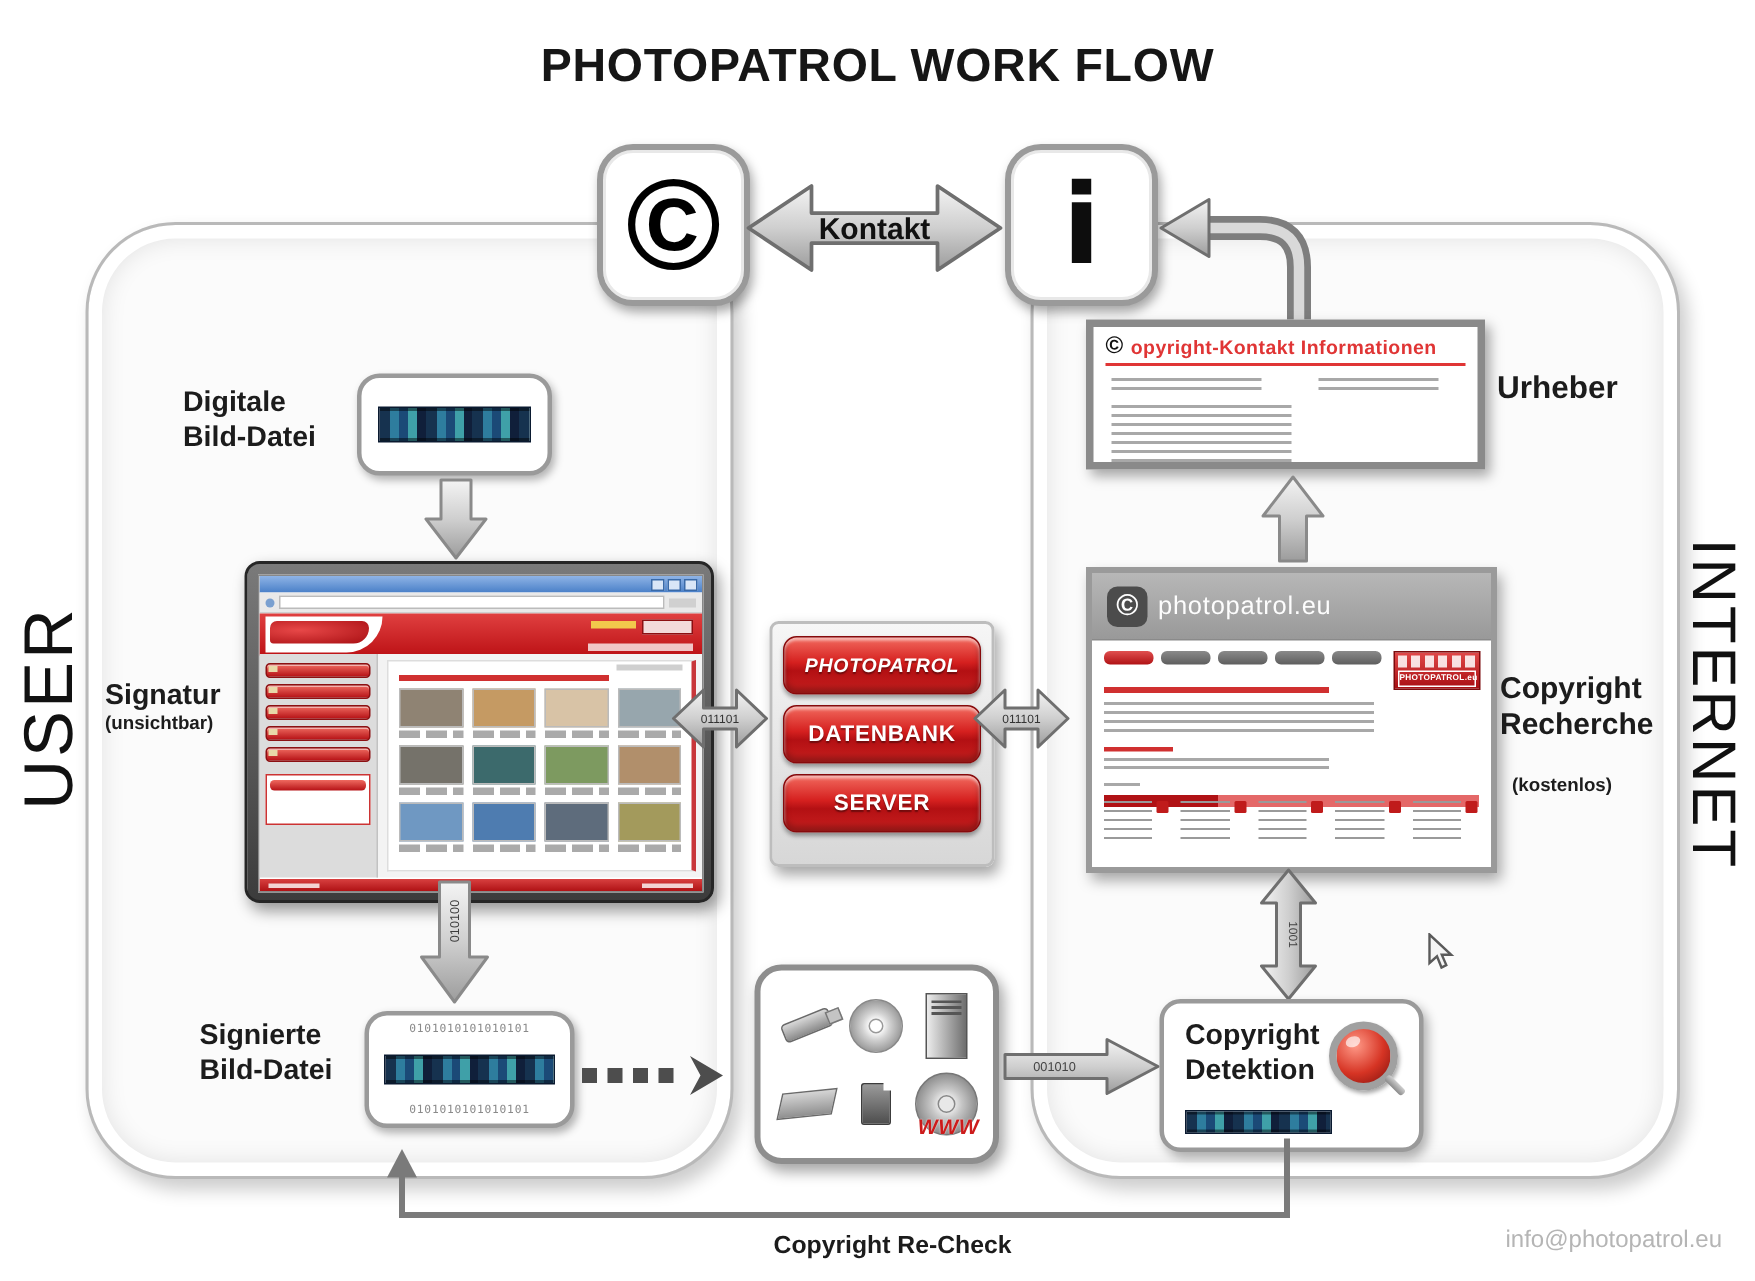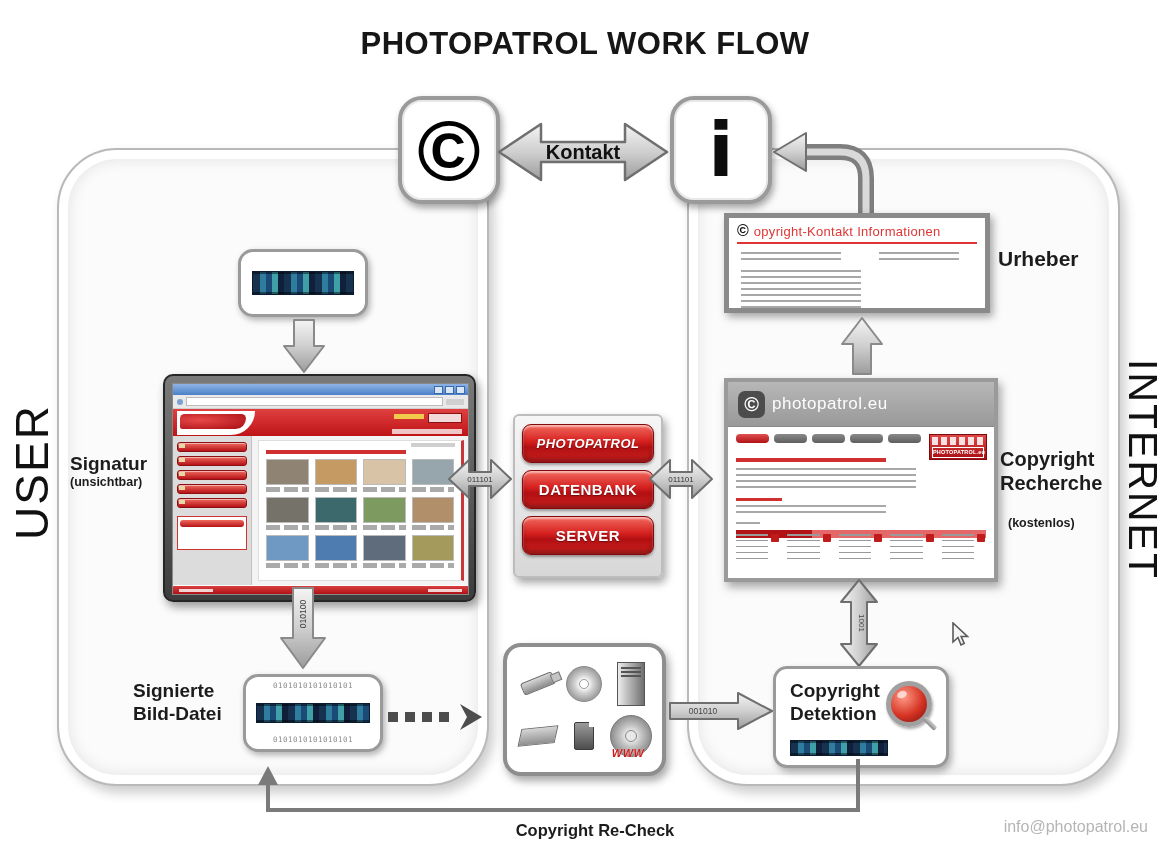--- a/index.html
+++ b/index.html
@@ -79,21 +79,21 @@
   .redline{background:#d03030;height:3px;}
   .webfootbar{position:absolute;left:8px;right:8px;height:8px;background:linear-gradient(90deg,#b01215 0 76px,#e46868 76px);}
   .bcols{position:absolute;left:8px;right:8px;display:flex;gap:7px;}
   .bcol{flex:1;position:relative;height:38px;}
   .bcol-lines{position:absolute;left:0;top:2px;right:12px;height:30px;background:repeating-linear-gradient(180deg,#9a9a9a 0 1.5px,transparent 1.5px 6px);}
   .bcol-ico{position:absolute;right:1px;top:2px;width:8px;height:8px;background:#c01b1b;border-radius:1px;}
   
   .kontaktbox{position:absolute;background:#fff;border:5px solid #8a8a8a;box-shadow:3px 4px 8px rgba(0,0,0,0.35);padding:5px 8px;box-sizing:border-box;}
   .ktitle{display:flex;align-items:center;gap:5px;}
   .ktitle .cmark2{font-size:16px;font-weight:700;color:#111;line-height:1;}
-  .ktitle .ktext{color:#e03535;font-size:13px;font-weight:400;letter-spacing:0.3px;white-space:nowrap;}
+  .ktitle .ktext{color:#e03535;font-size:13px;font-weight:700;letter-spacing:0.3px;white-space:nowrap;}
   .khr{height:2px;background:#e03535;margin:3px 0 5px 0;}
   
   .detbox{position:absolute;background:#fff;border:3px solid #9a9a9a;border-radius:14px;box-shadow:3px 4px 7px rgba(0,0,0,0.3);}
   .magnifier{position:absolute;width:36px;height:36px;border-radius:50%;border:5px solid #a0a0a0;
              background:radial-gradient(circle at 35% 30%,#ff9a88,#d63424 55%,#7e100c);box-shadow:1px 2px 3px rgba(0,0,0,0.35);}
   .magnifier:after{content:"";position:absolute;left:6px;top:5px;width:10px;height:7px;background:rgba(255,255,255,0.65);border-radius:50%;transform:rotate(-20deg);}
   .maghandle{position:absolute;width:16px;height:5px;background:linear-gradient(180deg,#cfcfcf,#8a8a8a);transform:rotate(45deg);border-radius:2px;}
   
   .mediabox{position:absolute;background:#fff;border:4px solid #8e8e8e;border-radius:18px;box-shadow:3px 5px 9px rgba(0,0,0,0.35);
             display:grid;grid-template-columns:repeat(3,1fr);align-items:center;justify-items:center;padding:10px 8px;box-sizing:border-box;}
@@ -101,21 +101,21 @@
   .usb:after{content:"";position:absolute;right:-8px;top:1.5px;width:8px;height:7px;background:#c4c4c4;border:1px solid #777;}
   .cd{width:34px;height:34px;border-radius:50%;background:radial-gradient(circle,#ffffff 16%,#d2d2d2 38%,#9a9a9a 72%,#c8c8c8 100%);border:1px solid #888;position:relative;}
   .cd:after{content:"";position:absolute;left:12px;top:12px;width:8px;height:8px;border-radius:50%;background:#fff;border:1px solid #999;}
   .tower{width:26px;height:42px;background:linear-gradient(90deg,#ececec,#6e6e6e);border:1px solid #555;position:relative;}
   .tower:before{content:"";position:absolute;left:3px;top:4px;right:3px;height:10px;background:repeating-linear-gradient(180deg,#555 0 2px,transparent 2px 4px);}
   .flatbox{width:34px;height:16px;background:linear-gradient(180deg,#d5d5d5,#8f8f8f);border:1px solid #6a6a6a;transform:skewX(-18deg) rotate(-6deg);}
   .memcard{width:18px;height:26px;background:linear-gradient(180deg,#9a9a9a,#4e4e4e);border:1px solid #3c3c3c;border-radius:2px;position:relative;}
   .memcard:after{content:"";position:absolute;right:-1px;top:-1px;width:5px;height:5px;background:#fff;}
   .wwwdisc{width:40px;height:40px;border-radius:50%;background:radial-gradient(circle,#f2f2f2 14%,#c6c6c6 36%,#8a8a8a 74%,#bdbdbd 100%);border:1px solid #777;position:relative;}
   .wwwdisc:after{content:"";position:absolute;left:14px;top:14px;width:10px;height:10px;border-radius:50%;background:#e8e8e8;border:1px solid #888;}
-  .wwwtag{position:absolute;font-weight:800;font-style:italic;color:#cc1b1b;font-size:11px;letter-spacing:0.5px;text-shadow:0 0 1px #fff;}
+  .wwwtag{position:absolute;font-weight:800;font-style:italic;color:#cc1b1b;font-size:14px;letter-spacing:0.5px;text-shadow:0 0 1px #fff;}
   
   .dotrow{position:absolute;display:flex;align-items:center;gap:7px;}
   .dotrow i{display:block;width:10px;height:10px;background:#4d4d4d;}
   
   svg text{font-family:"Liberation Sans","DejaVu Sans",sans-serif;}
   .gray-note{color:#b5b5b5;font-weight:400;font-size:16px;}
 </style>
 </head>
 <body>
 
@@ -159,20 +159,21 @@
   </div>
 
   <div class="abs" style="left:770px;top:116px;">
     <svg width="122" height="118">
       <path d="M96,114 L96,62 Q96,36 70,36 L36,36" fill="none" stroke="#7e7e7e" stroke-width="16"></path>
       <path d="M96,114 L96,62 Q96,36 70,36 L36,36" fill="none" stroke="#d9d9d9" stroke-width="7"></path>
       <polygon points="36,17 36,55 4,36" fill="url(#ag)" stroke="#6f6f6f" stroke-width="2" stroke-linejoin="round"></polygon>
     </svg>
   </div>
 
+  <div class="lbl" style="left:122px;top:257px;width:100px;font-size:19px;">Digitale Bild-Datei</div>
 
   <div class="filebox" style="left:238px;top:249px;width:124px;height:62px;">
     <div class="filmstrip" style="width:100px;height:22px;"></div>
   </div>
 
   <div class="abs" style="left:282px;top:318px;">
     <svg width="44" height="56">
       <polygon points="12,2 32,2 32,28 42,28 22,54 2,28 12,28" fill="url(#ag)" stroke="#8a8a8a" stroke-width="2" stroke-linejoin="round"></polygon>
     </svg>
   </div>

